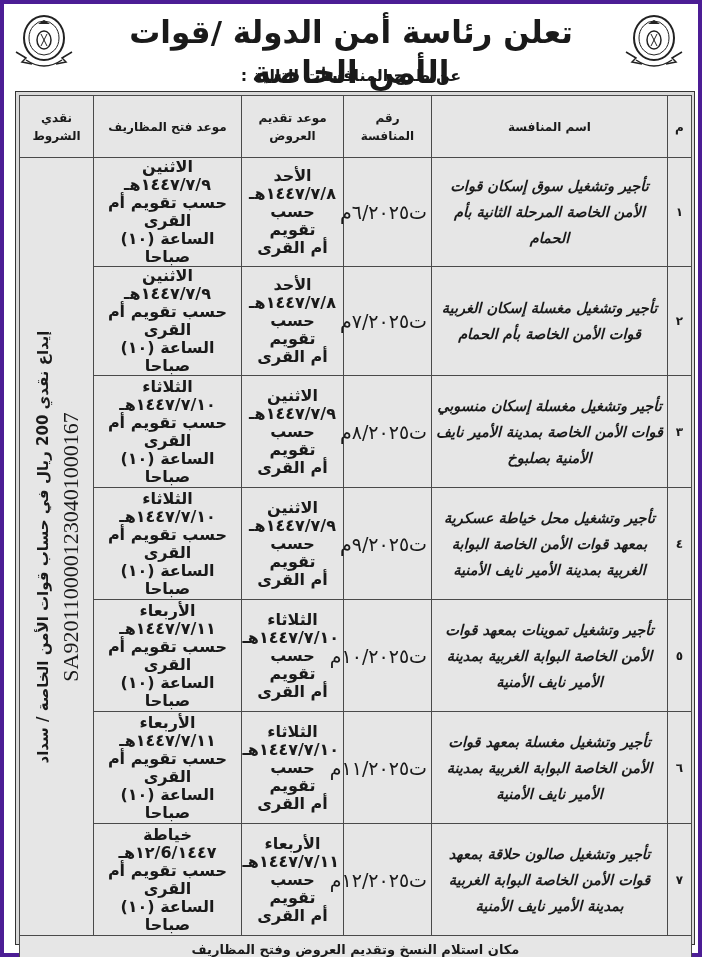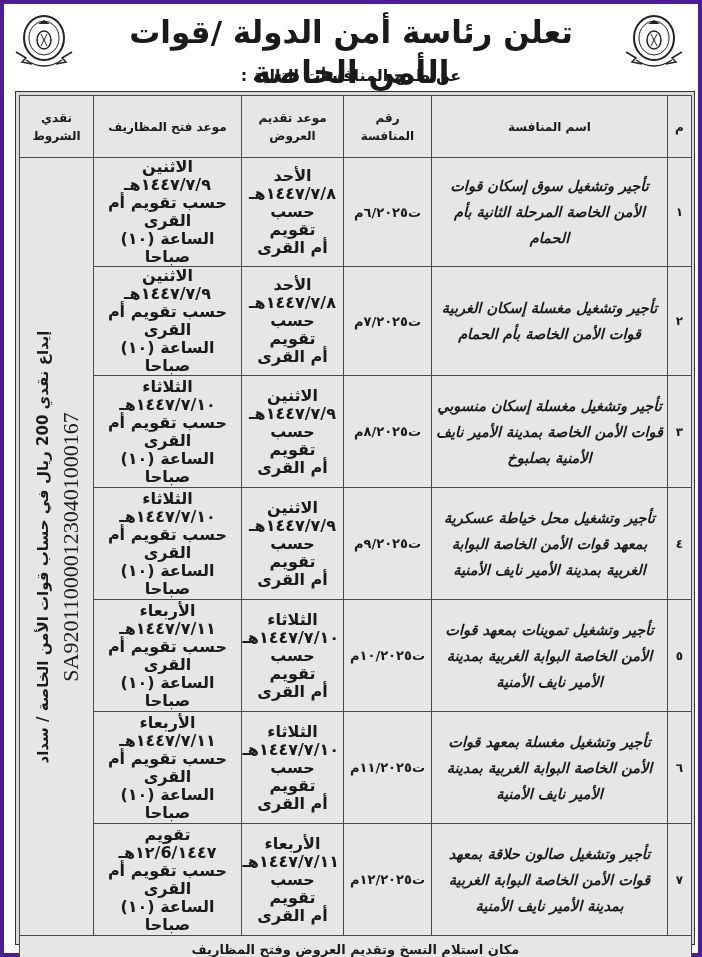--- a/index.html
+++ b/index.html
@@ -41,21 +41,21 @@
     padding:0 4px; box-sizing:border-box;
   }
   table.tenders th {
     font-size:12px; font-weight:bold; height:62px; line-height:18px; background:#e6e6e6;
   }
   td.num-cell { font-size:12px; font-weight:bold; }
   td.name-cell {
     font-size:14.5px; font-weight:bold; line-height:26px; text-align:justify;
     text-align-last:center; padding:2px 6px;font-style:italic;
   }
-  td.ref-cell { font-size:13px; font-weight:bold; }
+  td.ref-cell { font-size:19px; font-weight:normal; }
   td.date-cell { font-size:16px; font-weight:bold; line-height:18px; }
   td.fee-cell {
     position:relative; padding:0;
   }
   .fee-text {
     position:absolute; left:50%; top:50%;
     transform:translate(-50%,-50%) rotate(-90deg);
     white-space:nowrap; text-align:center; direction:rtl;
     font-size:17px; line-height:28px; color:#1a1a1a;
     font-family:"Liberation Serif", serif;
@@ -237,21 +237,21 @@
             <td class="num-cell">٧</td>
             <td class="name-cell">تأجير وتشغيل صالون حلاقة بمعهد قوات الأمن الخاصة البوابة الغربية بمدينة الأمير نايف الأمنية</td>
             <td class="ref-cell">ت١٢/٢٠٢٥م</td>
             <td class="date-cell">
               <div>الأربعاء</div>
               <div>١٤٤٧/٧/١١هـ</div>
               <div>حسب تقويم</div>
               <div>أم القرى</div>
             </td>
             <td class="date-cell">
-              <div>تقويم</div>
+              <div>خياطة</div>
               <div>١٤٤٧/6/١٢هـ</div>
               <div>حسب تقويم أم القرى</div>
               <div>الساعة (١٠) صباحا</div>
             </td>
           </tr>
           <tr class="footer-row">
             <td colspan="6">مكان استلام النسخ وتقديم العروض وفتح المظاريف</td>
           </tr>
 
         </tbody>

